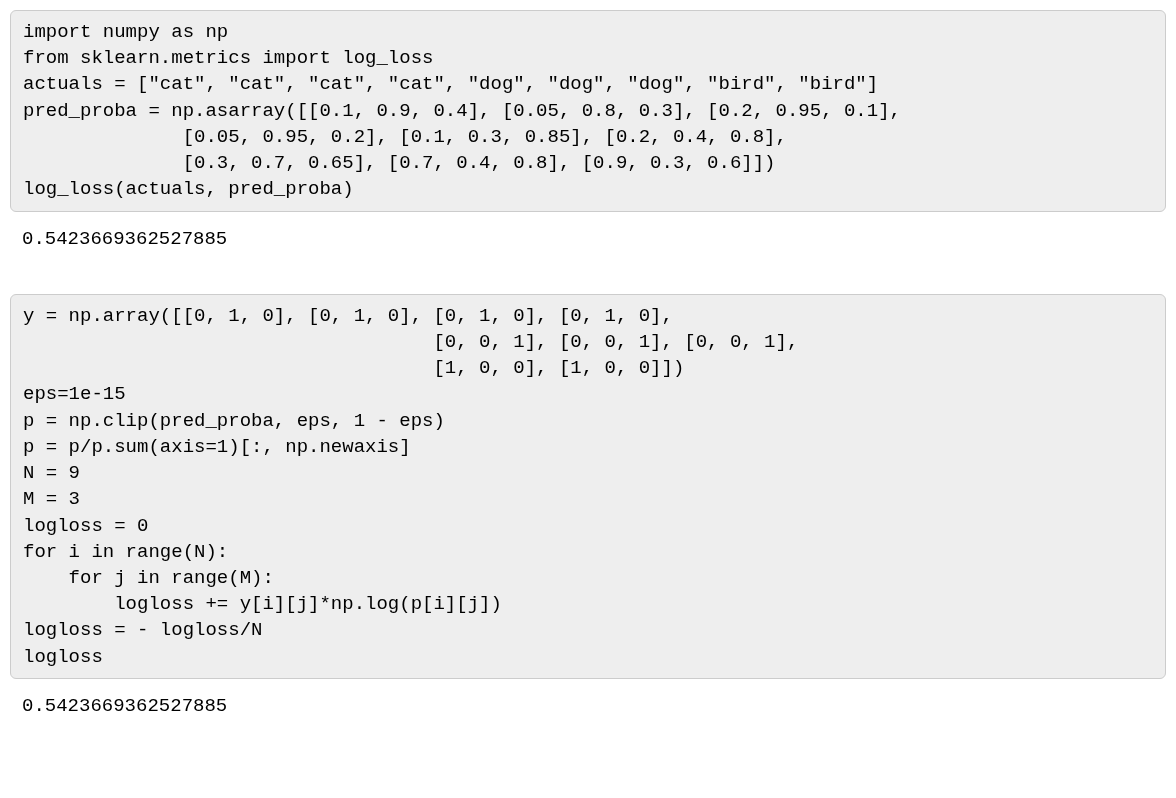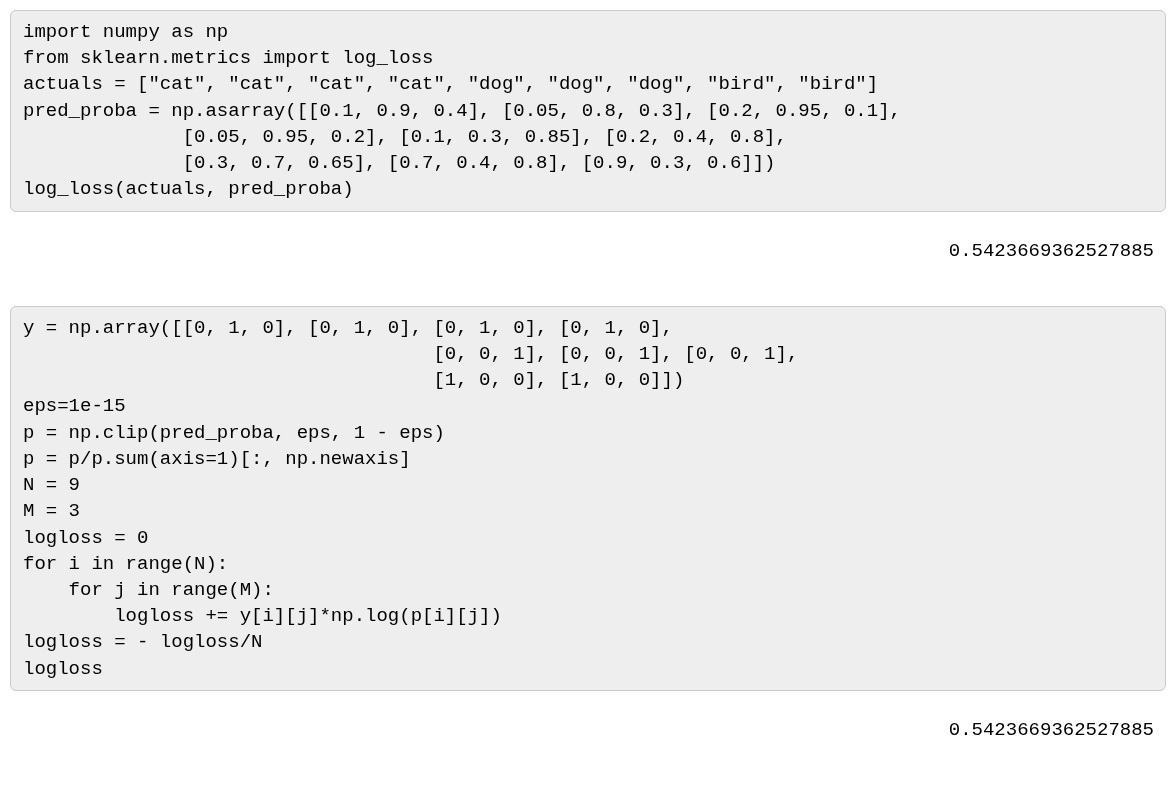--- a/index.html
+++ b/index.html
@@ -15,28 +15,27 @@
       line-height: 1.38;
       color: #000000;
     }
     .code-block {
       background: #eeeeee;
       border: 1px solid #cccccc;
       border-radius: 6px;
       padding: 8px 12px;
       white-space: pre;
       overflow-x: auto;
-      margin-bottom: 26px;
+      margin-bottom: 14px;
     }
     .output {
       background: #ffffff;
       padding: 0px 12px 6px 12px;
       white-space: pre;
       margin-bottom: 36px;
-      text-align: right;
     }
     .output:last-of-type {
       margin-bottom: 0;
     }
     .code-line {
       white-space: pre;
     }
   </style>
 </head>
 <body>

